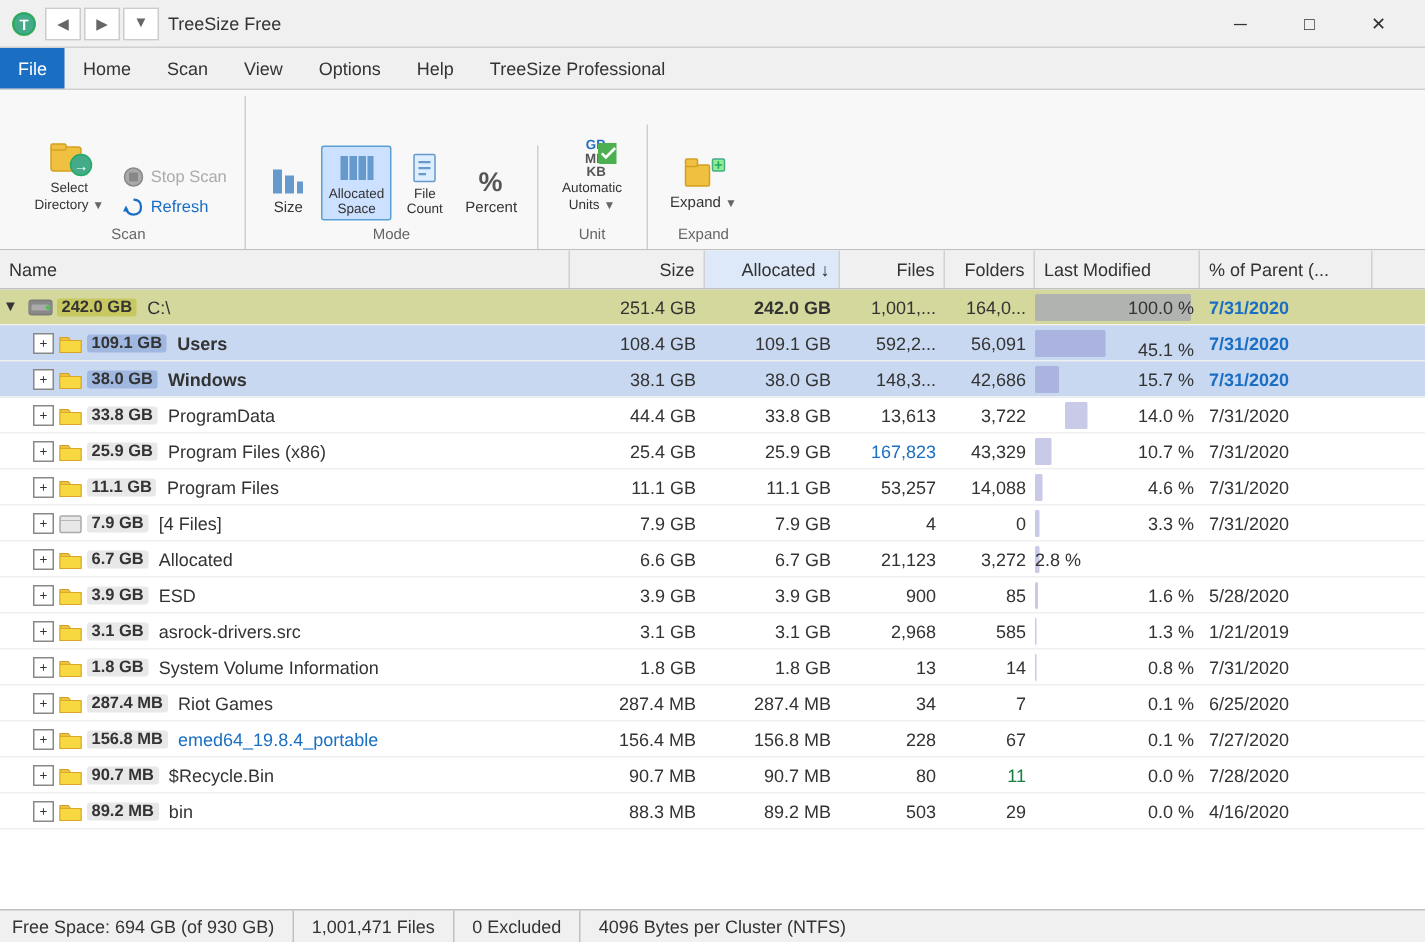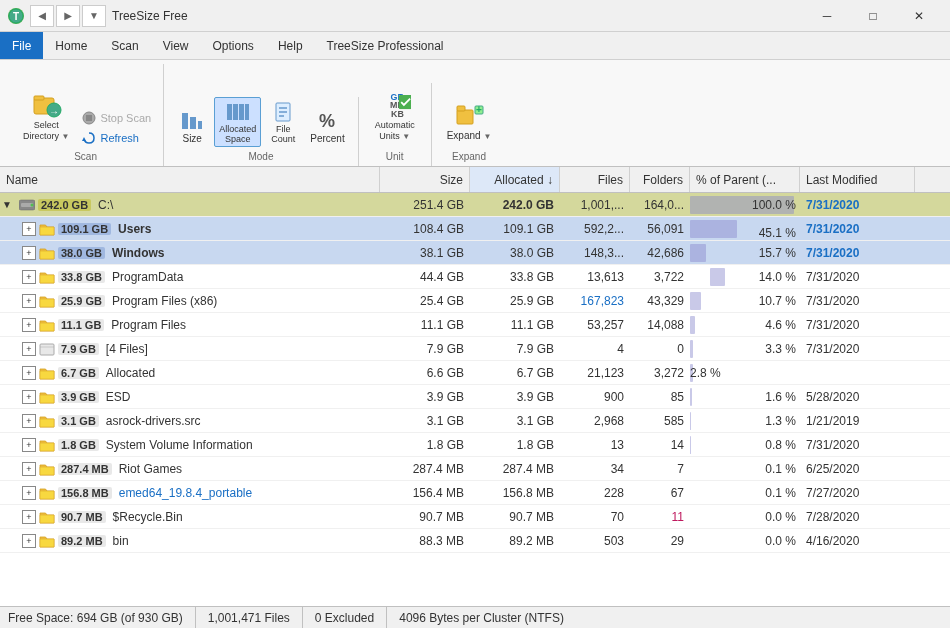--- a/index.html
+++ b/index.html
@@ -232,22 +232,22 @@
 </div>
 
 <div class="main-content">
 
   <div class="table-header">
     <div class="th th-name">Name</div>
     <div class="th td-right">Size</div>
     <div class="th td-right sorted">Allocated ↓</div>
     <div class="th td-right">Files</div>
     <div class="th td-right">Folders</div>
+    <div class="th">Last Modified</div>
     <div class="th">% of Parent (...</div>
-    <div class="th">Last Modified</div>
   </div>
 
   <div class="table-body" id="table-body">
   <div class="table-row root">
     <div class="td td-name" style="padding-left:2px;gap:3px;">
       <span class="expand-open" style="color:#333">▼</span>
       <svg class="folder-icon" viewBox="0 0 16 14" fill="none" xmlns="http://www.w3.org/2000/svg">
       <rect x="0" y="2" width="16" height="10" rx="2" fill="#888" stroke="#666" stroke-width="0.5"></rect>
       <rect x="2" y="5" width="12" height="4" rx="1" fill="#aaa"></rect>
       <circle cx="13" cy="7" r="1.5" fill="#50c050"></circle>
@@ -535,22 +535,22 @@
       <div class="expand-btn">+</div>
       <svg class="folder-icon" viewBox="0 0 16 14" fill="none" xmlns="http://www.w3.org/2000/svg">
     <path d="M1 4 L1 13 L15 13 L15 5 L8 5 L6.5 3 L1 3 Z" fill="#f0c040" stroke="#d4a020" stroke-width="0.8"></path>
     <path d="M1 5 L15 5 L15 13 L1 13 Z" fill="#f8d840" stroke="#d4a020" stroke-width="0.5"></path>
   </svg>
       <span class="size-badge" style="background:#e8e8e8;color:#333;">90.7 MB</span>
       <span style="">$Recycle.Bin</span>
     </div>
     <div class="td td-right">90.7 MB</div>
     <div class="td td-right" style="font-weight:normal">90.7 MB</div>
-    <div class="td td-right" style="">70</div>
-    <div class="td td-right" style="color:#be185d;">11</div>
+    <div class="td td-right" style="">80</div>
+    <div class="td td-right" style="color:#15803d;">11</div>
     <div class="td" style="position:relative;padding:0;">
       <div style="position:relative;width:100%;height:100%;display:flex;align-items:center;justify-content:flex-end;padding-right:4px;">
         <div style="position:absolute;left:0;top:3px;height:18px;width:0px;background:#8888cc;opacity:0.45;border-radius:1px;"></div>
         <span style="position:relative;z-index:1;font-size:12px;">0.0 %</span>
       </div>
     </div>
     <div class="td" style="">7/28/2020</div>
   </div>
       <div class="table-row ">
     <div class="td td-name" style="padding-left:22px;gap:3px;">

